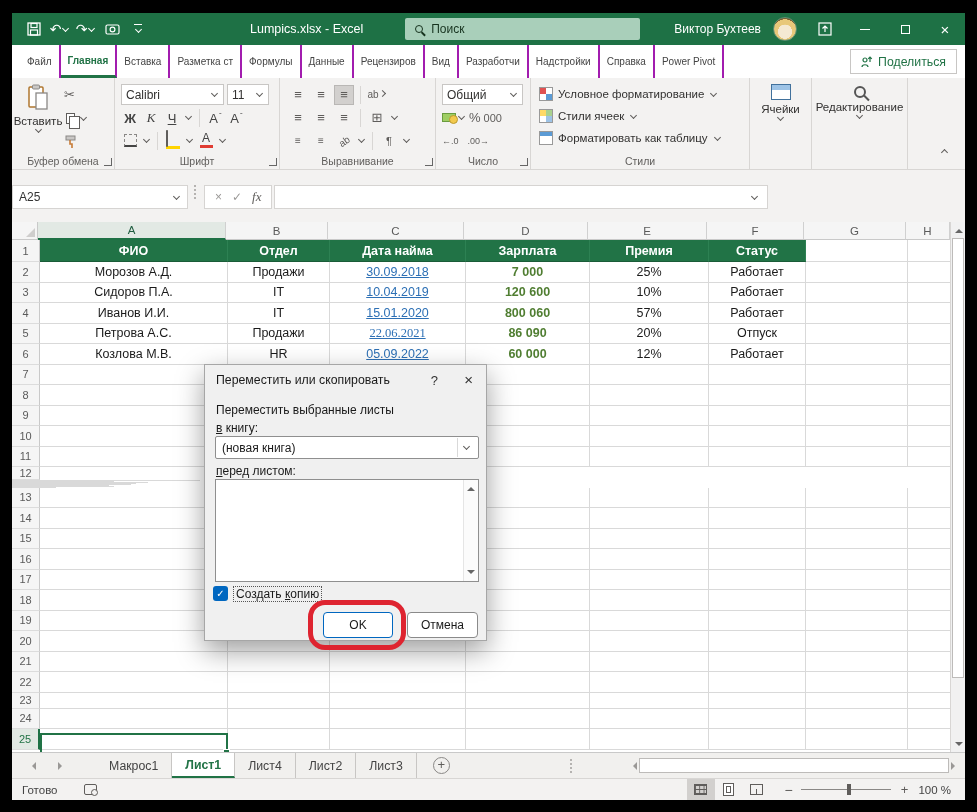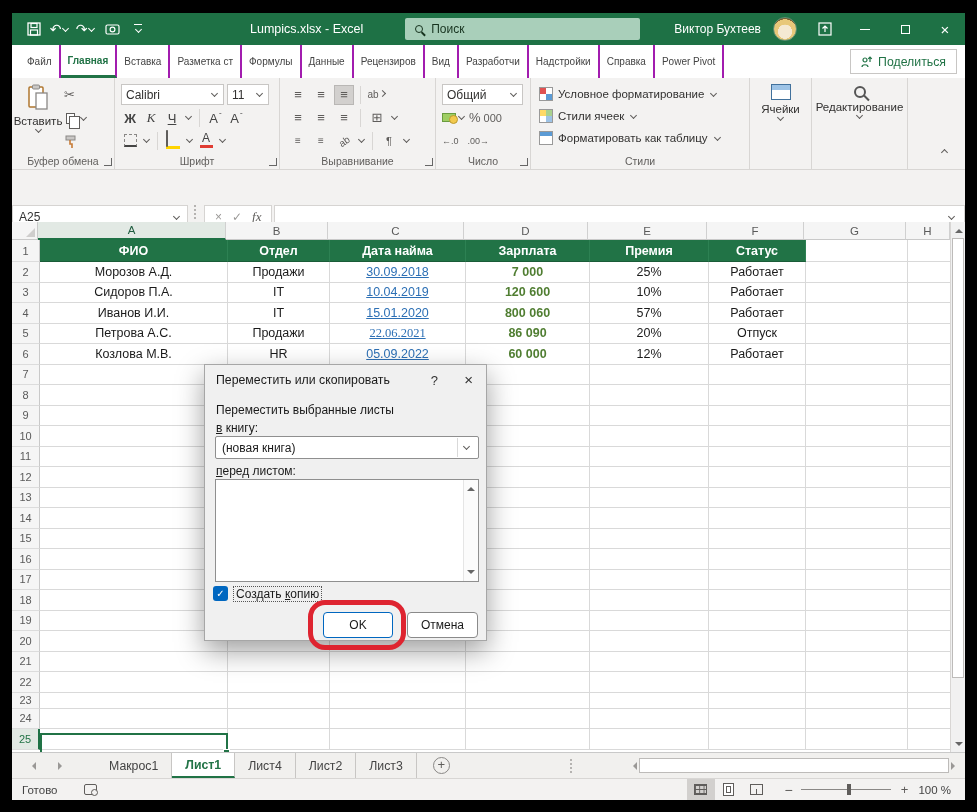--- a/index.html
+++ b/index.html
@@ -82,21 +82,21 @@
   .csic i:nth-child(1){background:#ffd966}.csic i:nth-child(2){background:#a9d18e}.csic i:nth-child(3){background:#fff}.csic i:nth-child(4){background:#9dc3e6}
   .g-cells{width:62px}
   .g-edit{width:96px}
   .cellsic{width:20px;height:16px;border:1px solid #41719c;background:linear-gradient(#9dc3e6 5px,#fff 5px)}
   .biglens{width:12px;height:12px;border:2px solid #555;border-radius:50%;position:relative;margin-top:2px}
   .biglens::after{content:"";position:absolute;width:7px;height:2px;background:#555;transform:rotate(45deg);right:-6px;bottom:-3px}
   .rspacer{flex:1;position:relative}
   .collapse{position:absolute;right:16px;bottom:8px;cursor:pointer}
 
   
-  .fbar{position:absolute;top:192px;left:0;width:953px;height:24px;display:flex;align-items:flex-start}
+  .fbar{position:absolute;top:172px;left:0;width:756px;height:24px;display:flex;align-items:flex-start}
   .namebox{width:176px;height:24px;background:#fff;border:1px solid #d6d4d2;display:flex;align-items:center;justify-content:space-between;padding:0 6px;font-size:12px;color:#333}
   .dots{width:4px;height:14px;border-left:2px dotted #b5b3b1;margin:0 6px}
   .fxbox{display:flex;align-items:center;gap:10px;background:#fff;border:1px solid #d6d4d2;height:24px;padding:0 10px;margin-right:2px}
   .fxg{font-size:12px;color:#9a9896}
   .fxi{font-style:italic;font-family:"Liberation Serif",serif;color:#5f5d5b;font-size:13px}
   .finput{flex:1;height:24px;background:#fff;border:1px solid #d6d4d2;display:flex;align-items:center;justify-content:flex-end;padding-right:8px}
 
   
   .sheet{position:absolute;top:209px;left:0;width:938px;height:530px;background:#fff;overflow:hidden}
   .chdrs{display:flex;height:18px;background:#f5f5f5}
@@ -599,21 +599,21 @@
           <div class="rowhdr">11</div>
           <div class="cell" style="width: 188px;"></div>
           <div class="cell" style="width: 102px;"></div>
           <div class="cell" style="width: 136px;"></div>
           <div class="cell" style="width: 124px;"></div>
           <div class="cell" style="width: 119px;"></div>
           <div class="cell" style="width: 97px;"></div>
           <div class="cell" style="width: 102px;"></div>
           <div class="cell" style="width: 44px;"></div>
         </div>
-        <div class="grow" style="height: 20.5px;">
+        <div class="grow" style="height: 20.5px; flex-direction: column;">
           <div class="rowhdr">12</div>
           <div class="cell" style="width: 188px;"></div>
           <div class="cell" style="width: 102px;"></div>
           <div class="cell" style="width: 136px;"></div>
           <div class="cell" style="width: 124px;"></div>
           <div class="cell" style="width: 119px;"></div>
           <div class="cell" style="width: 97px;"></div>
           <div class="cell" style="width: 102px;"></div>
           <div class="cell" style="width: 44px;"></div>
         </div>

